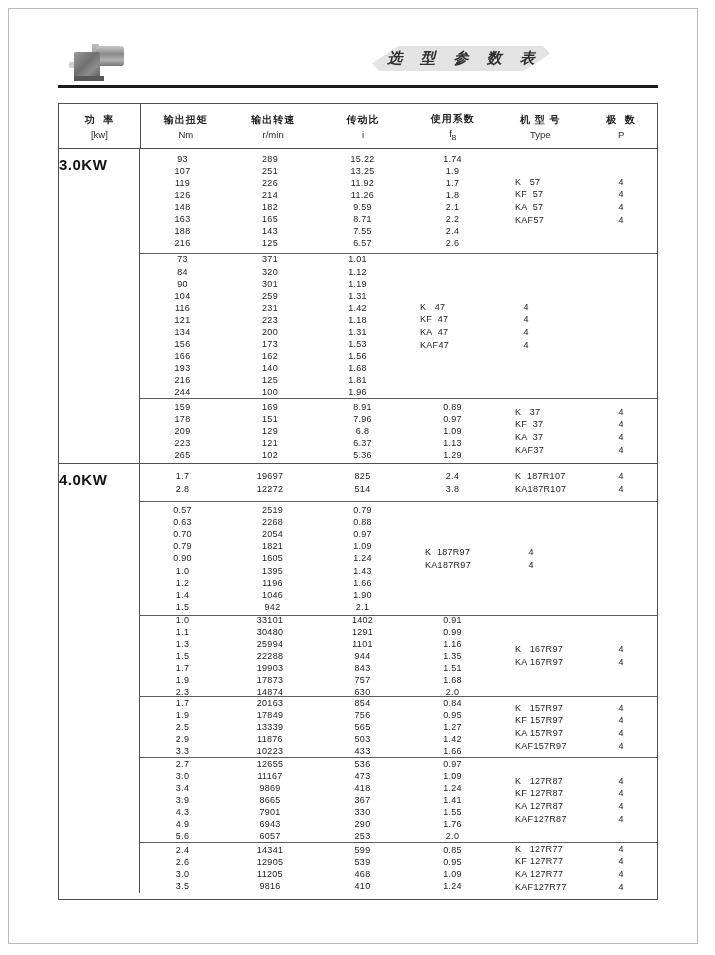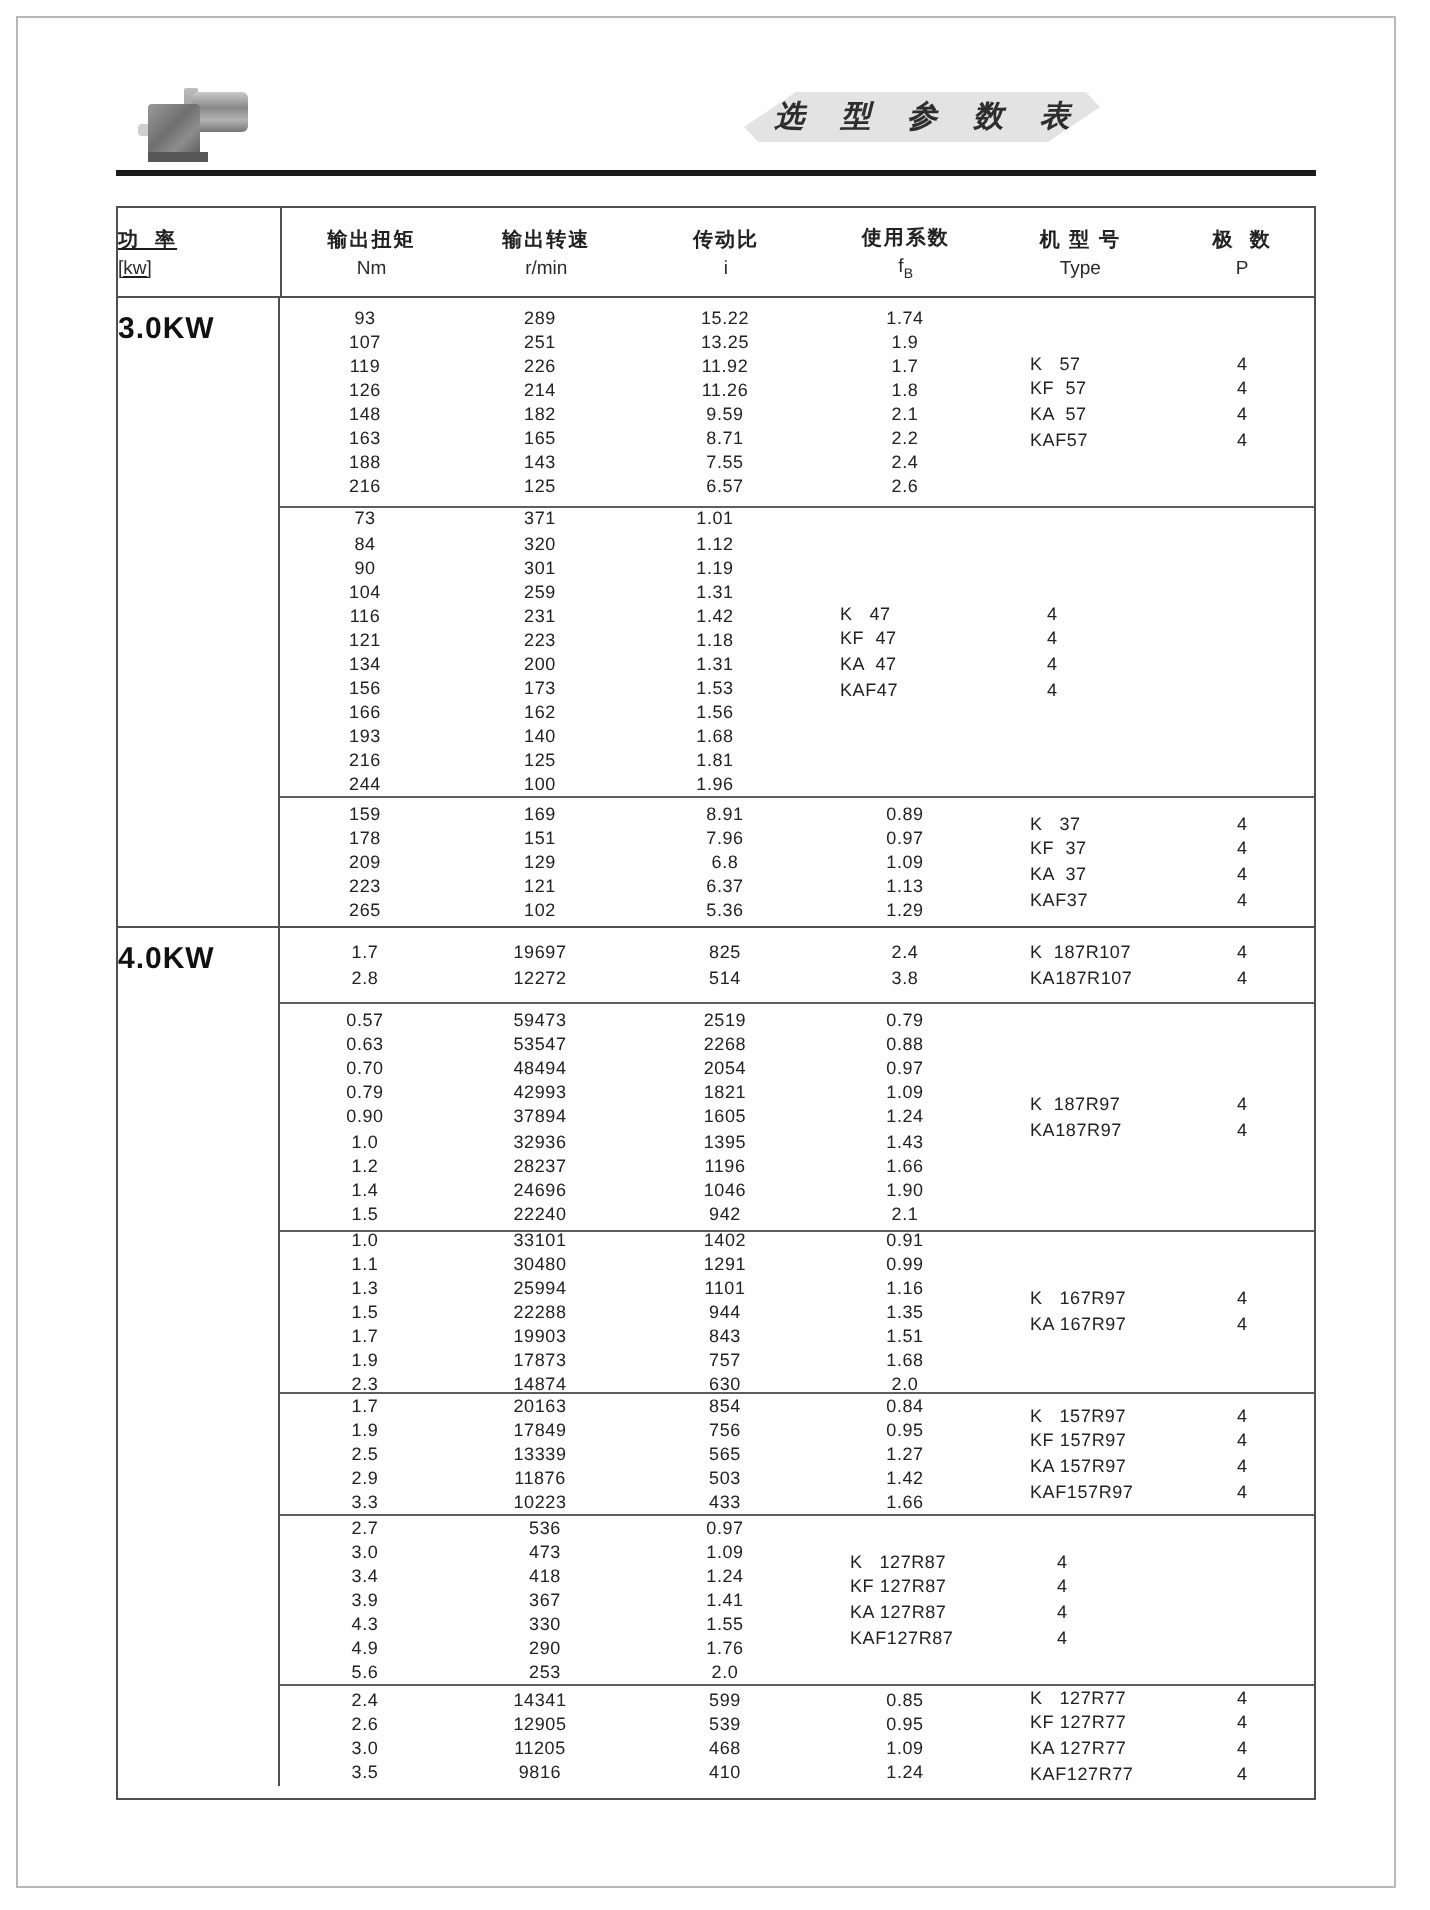--- a/index.html
+++ b/index.html
@@ -23,21 +23,21 @@
     background:#e3e3e3; clip-path:polygon(26px 0, 96% 0, 100% 30%, calc(100% - 26px) 100%, 4% 100%, 0 70%);
     display:flex; align-items:center; justify-content:center; }
   .title-badge span { font-style:italic; font-weight:600; font-size:15px; letter-spacing:7px; color:#2e2e2e; padding-left:7px; }
 
   .head-rule { position:absolute; left:58px; top:85px; width:600px; height:3px; background:#1a1a1a; }
 
   
   .ptable { position:absolute; left:58px; top:103px; width:600px; height:797px; border:1px solid #4f4f4f; background:#fff; }
 
   .hdr-row { display:flex; height:45px; border-bottom:1px solid #4f4f4f; }
-  .hdr-power { width:82px; border-right:1px solid #4f4f4f; display:flex; flex-direction:column; justify-content:center; gap:2px;text-decoration:underline; }
+  .hdr-power { width:82px; border-right:1px solid #4f4f4f; display:flex; flex-direction:column; align-items:center; justify-content:center; gap:2px; }
   .hdr-cell { display:flex; flex-direction:column; align-items:center; justify-content:center; gap:2px; }
   .hdr-zh { font-size:10px; font-weight:600; letter-spacing:1px; color:#222; white-space:pre; }
   .hdr-unit { font-size:9.5px; color:#2a2a2a; }
   .hdr-unit sub { font-size:7px; }
 
   .w-speed{width:85px;} .w-torque{width:90px;} .w-ratio{width:95px;} .w-fb{width:85px;} .w-type{width:90px;} .w-p{width:72px;}
 
   .section { display:flex; }
   .section.second { border-top:1px solid #4f4f4f; }
   .power-cell { width:82px; border-right:1px solid #4f4f4f; padding-top:7px; }
@@ -300,31 +300,20 @@
                 <div class="v">0.57</div>
                 <div class="v">0.63</div>
                 <div class="v">0.70</div>
                 <div class="v">0.79</div>
                 <div class="v">0.90</div>
                 <div class="v">1.0</div>
                 <div class="v">1.2</div>
                 <div class="v">1.4</div>
                 <div class="v">1.5</div>
               </div>
-              <div class="numcol w-torque">
-                <div class="v">59473</div>
-                <div class="v">53547</div>
-                <div class="v">48494</div>
-                <div class="v">42993</div>
-                <div class="v">37894</div>
-                <div class="v">32936</div>
-                <div class="v">28237</div>
-                <div class="v">24696</div>
-                <div class="v">22240</div>
-              </div>
               <div class="numcol w-ratio">
                 <div class="v">2519</div>
                 <div class="v">2268</div>
                 <div class="v">2054</div>
                 <div class="v">1821</div>
                 <div class="v">1605</div>
                 <div class="v">1395</div>
                 <div class="v">1196</div>
                 <div class="v">1046</div>
                 <div class="v">942</div>
@@ -440,20 +429,29 @@
             <div class="block" style="height: 85px;">
               <div class="numcol w-speed">
                 <div class="v">2.7</div>
                 <div class="v">3.0</div>
                 <div class="v">3.4</div>
                 <div class="v">3.9</div>
                 <div class="v">4.3</div>
                 <div class="v">4.9</div>
                 <div class="v">5.6</div>
               </div>
+              <div class="numcol w-torque">
+                <div class="v">12655</div>
+                <div class="v">11167</div>
+                <div class="v">9869</div>
+                <div class="v">8665</div>
+                <div class="v">7901</div>
+                <div class="v">6943</div>
+                <div class="v">6057</div>
+              </div>
               <div class="numcol w-ratio">
                 <div class="v">536</div>
                 <div class="v">473</div>
                 <div class="v">418</div>
                 <div class="v">367</div>
                 <div class="v">330</div>
                 <div class="v">290</div>
                 <div class="v">253</div>
               </div>
               <div class="numcol w-fb">

